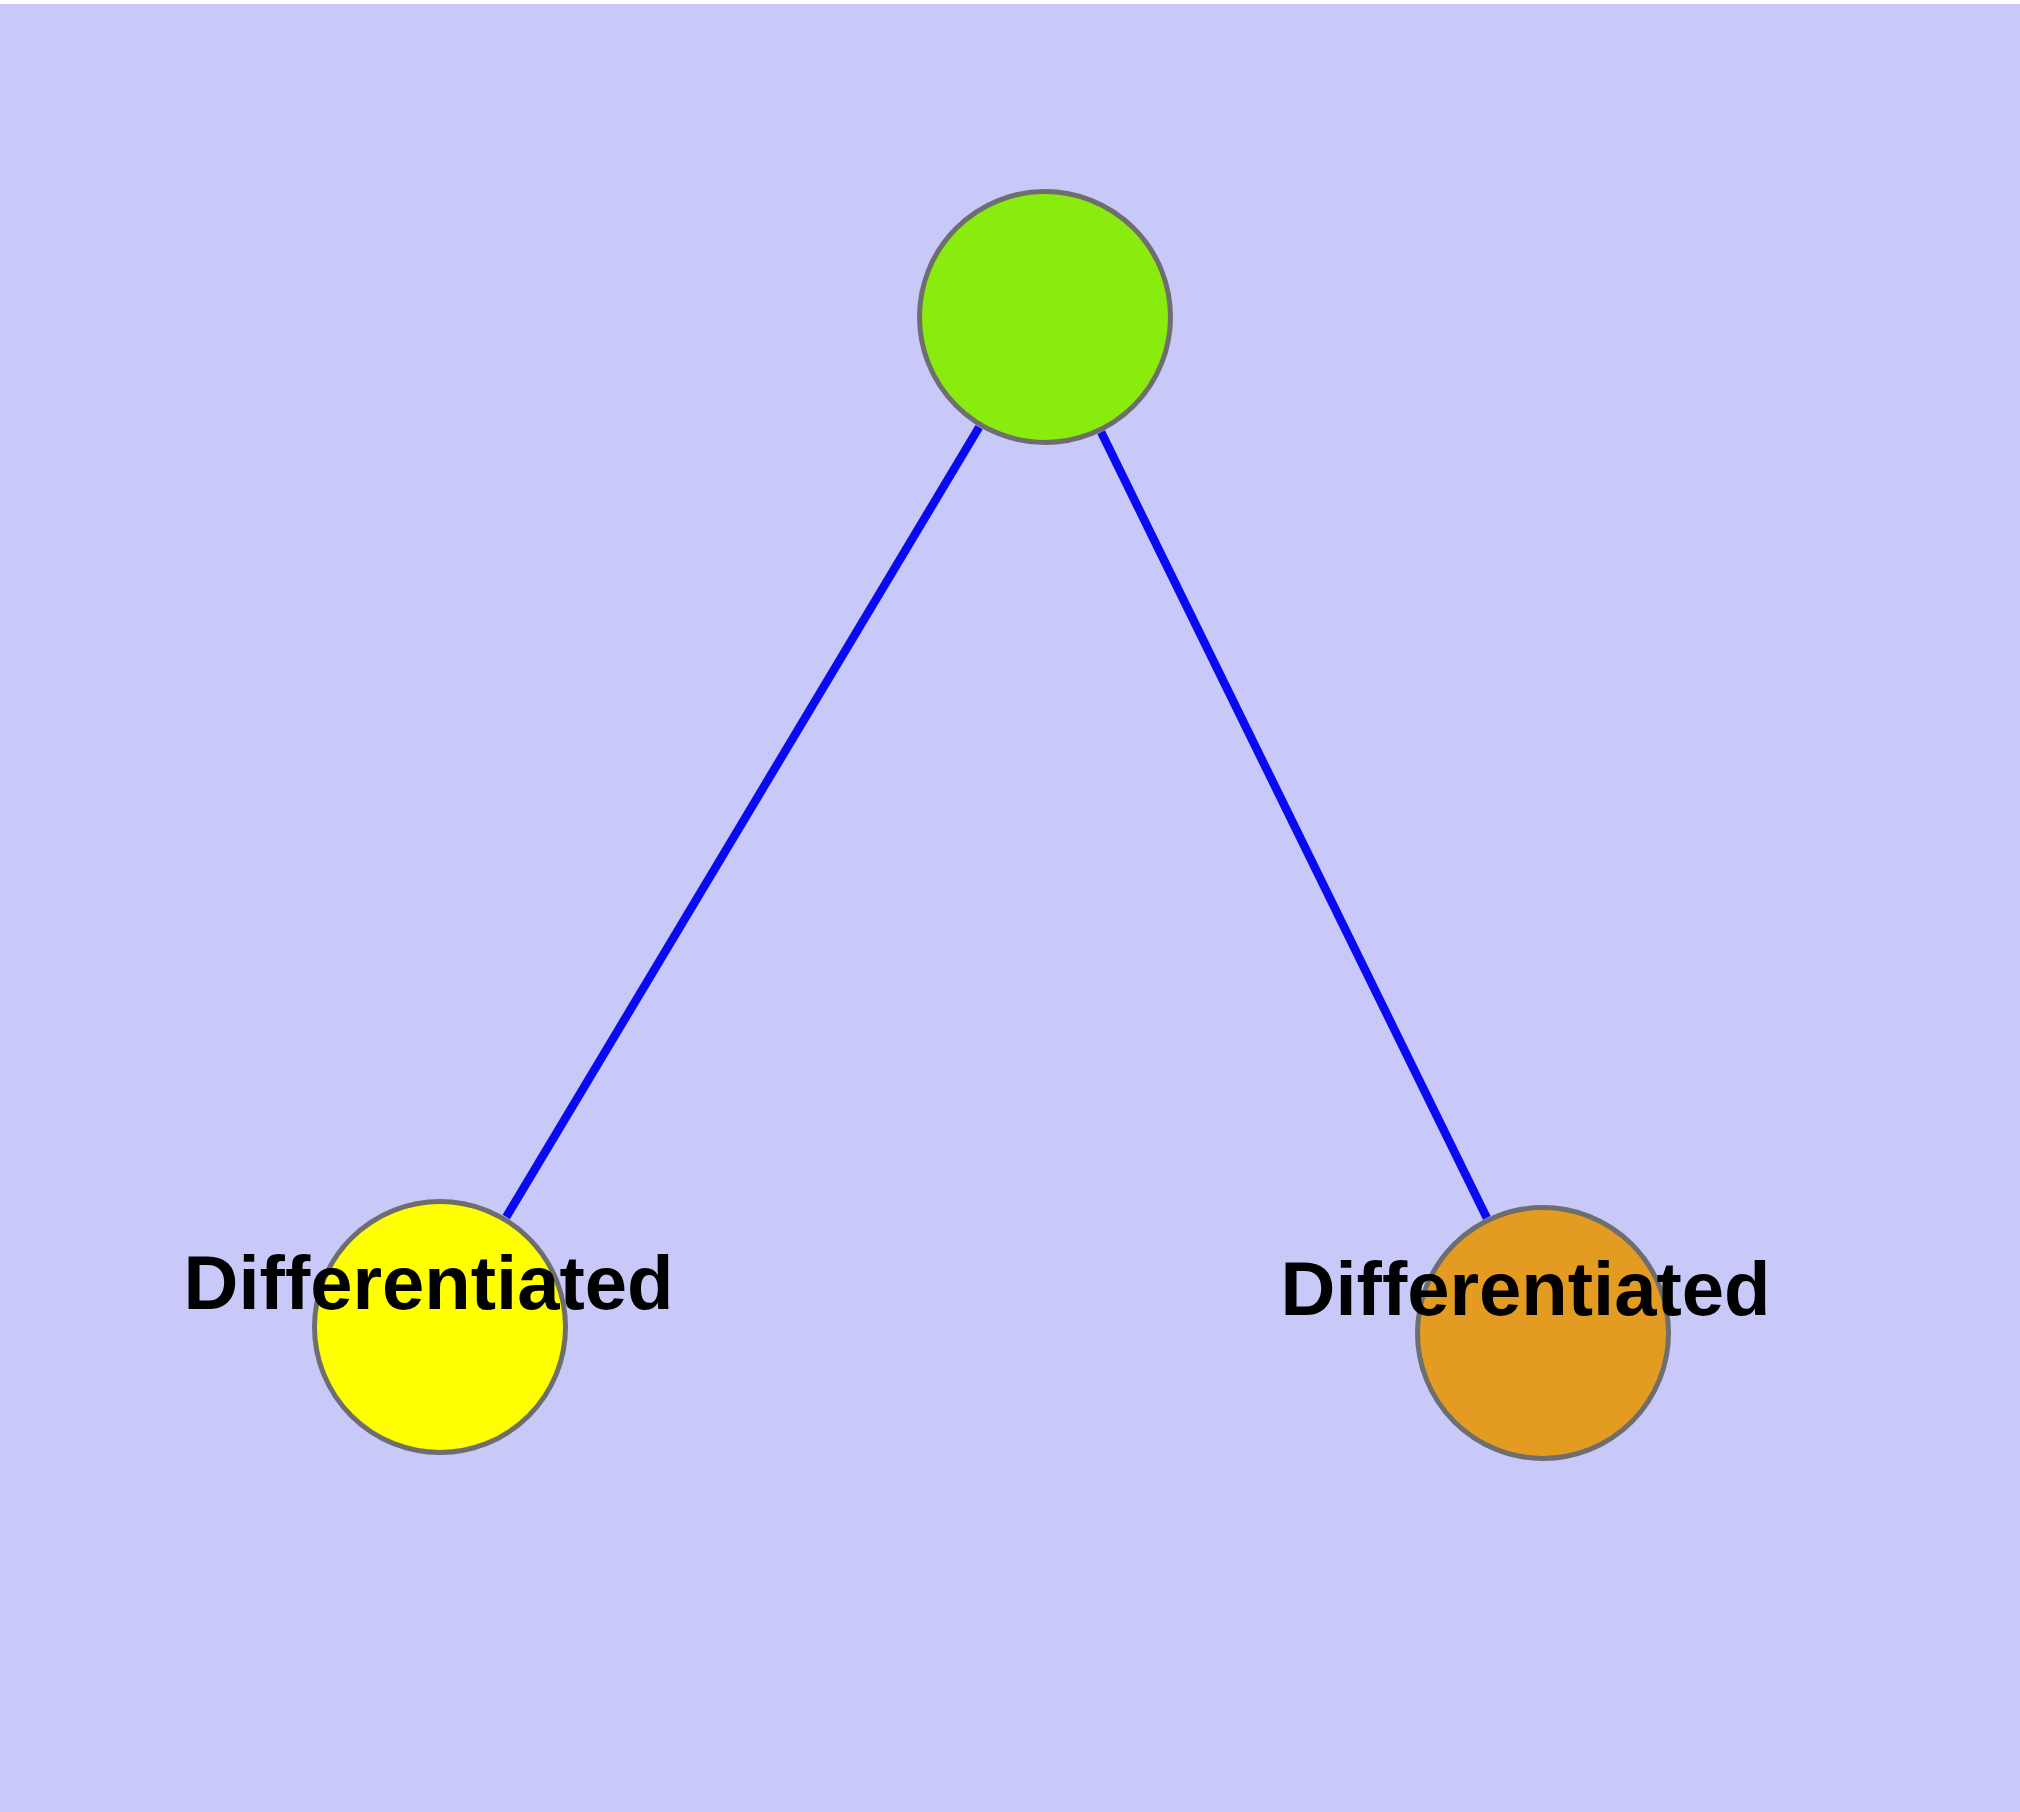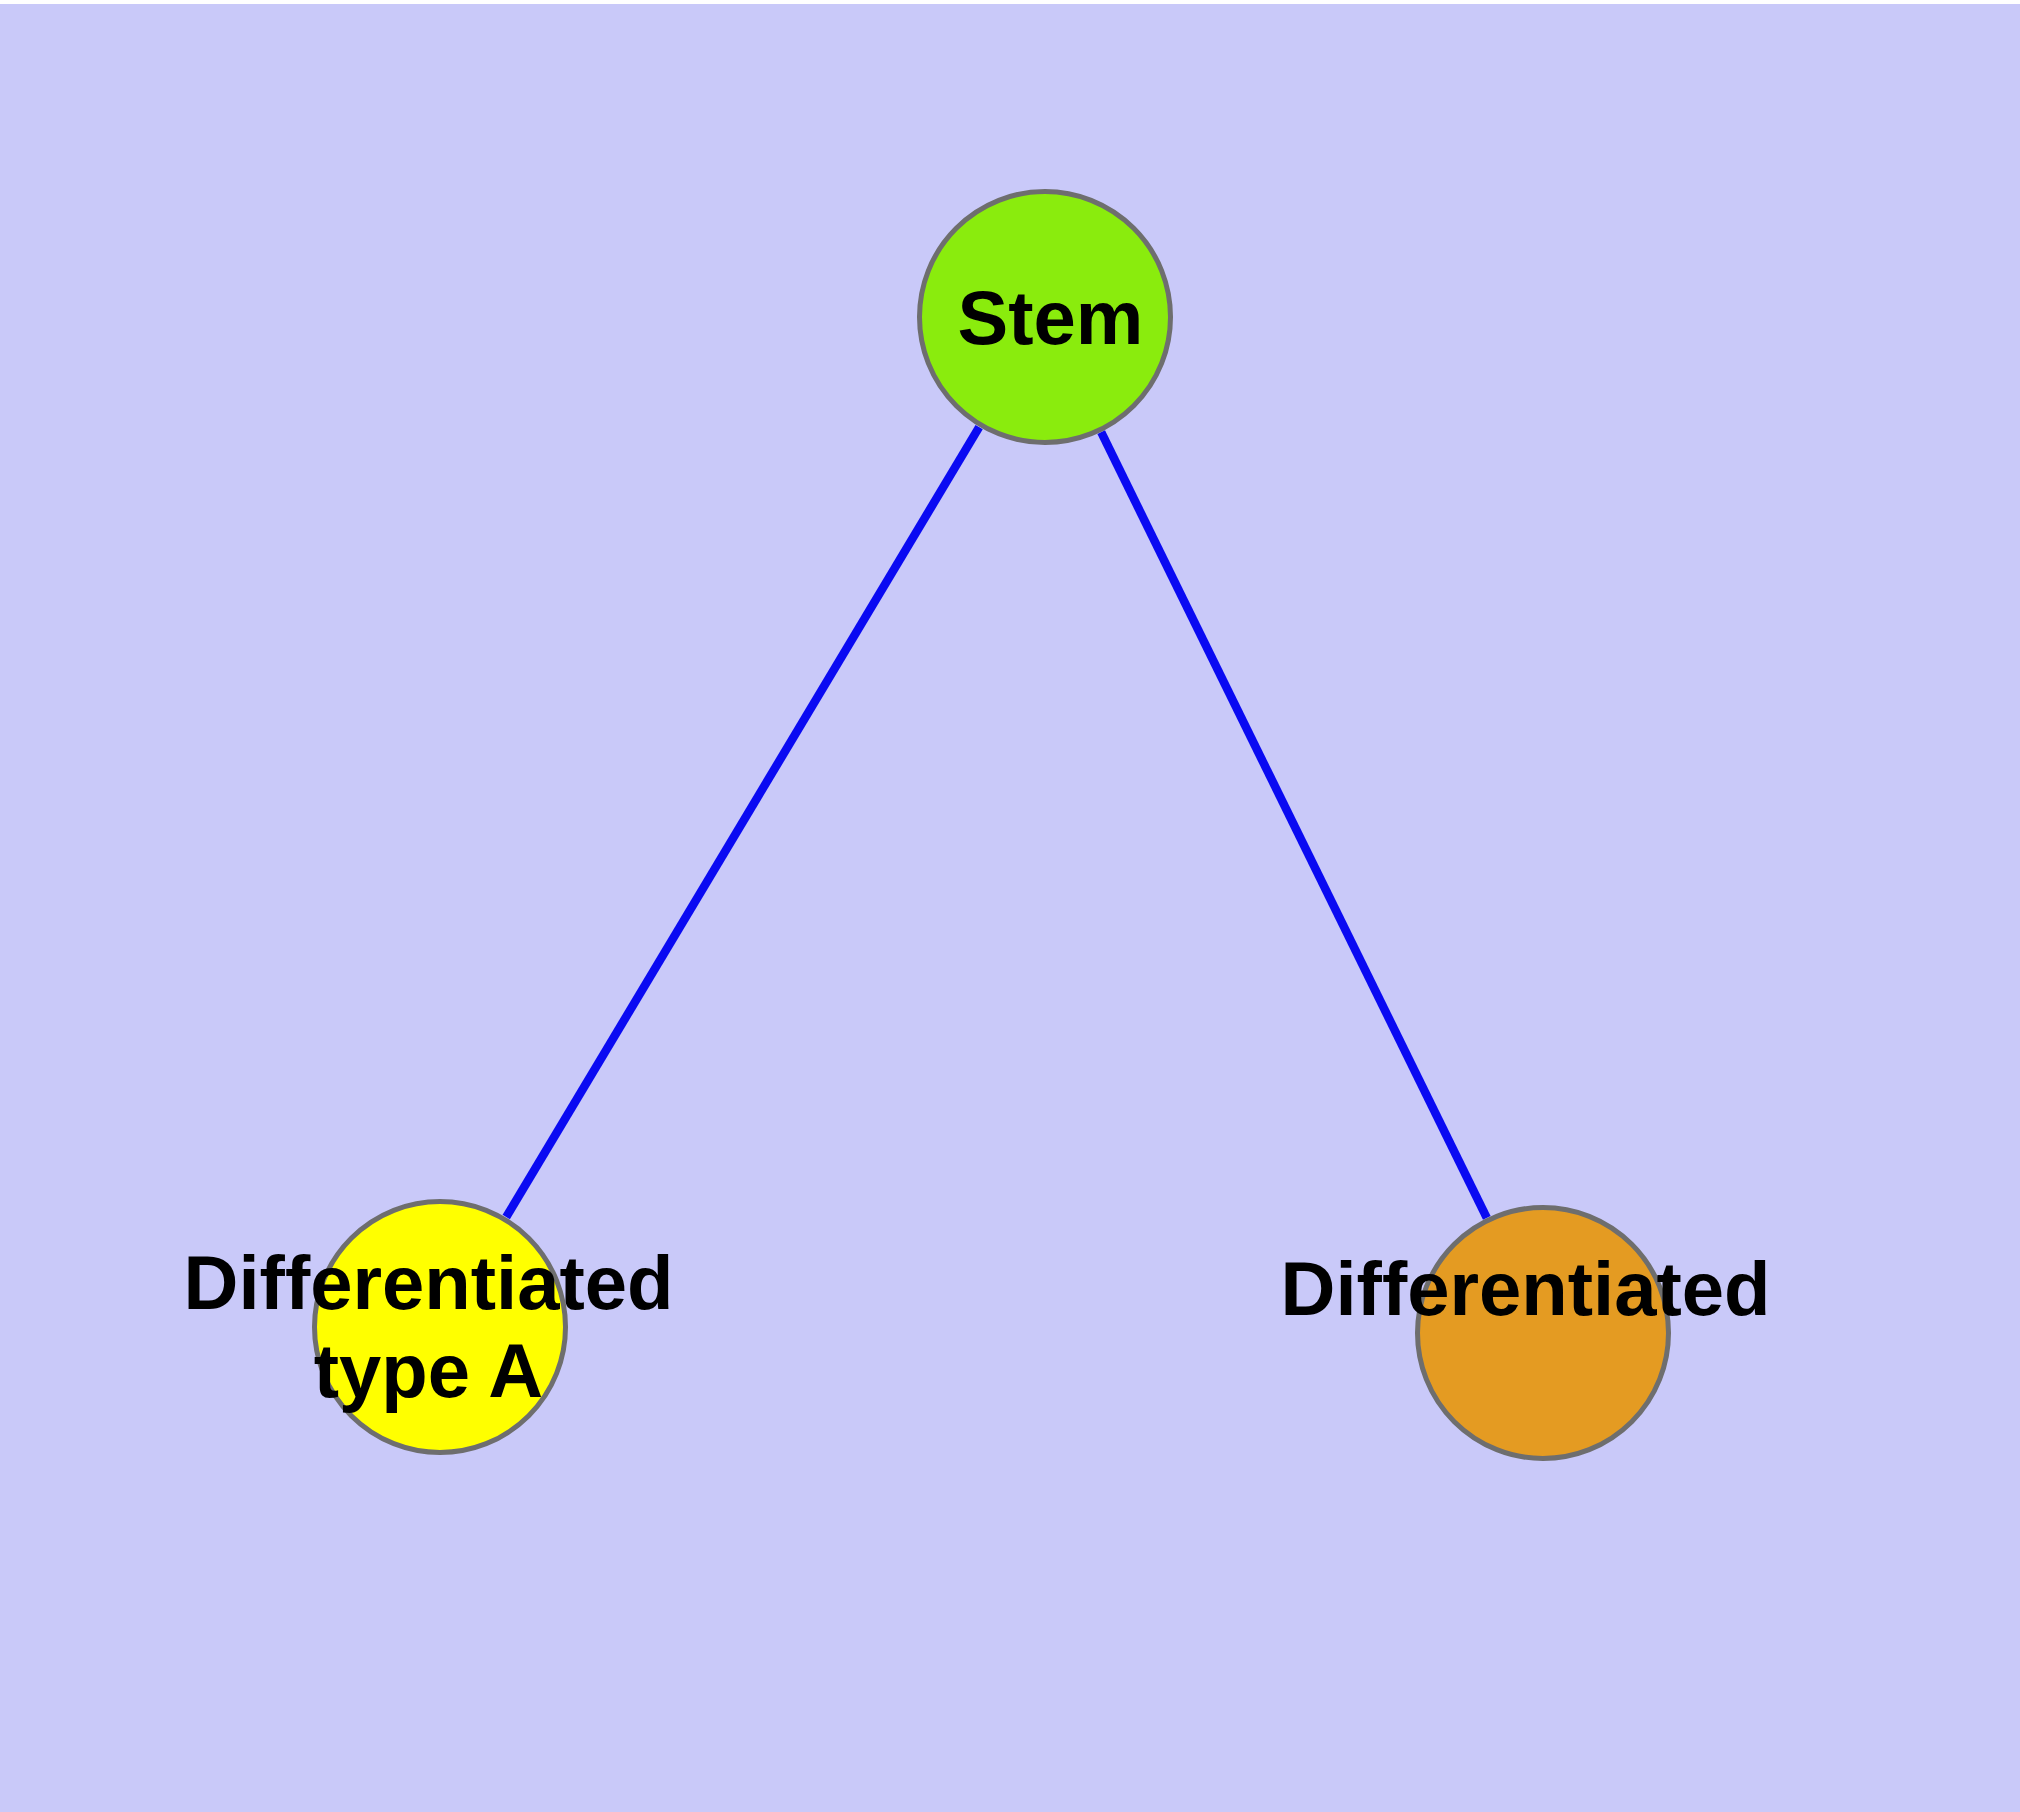--- a/index.html
+++ b/index.html
@@ -80,27 +80,23 @@
       <line x1="1155" y1="504" x2="597" y2="1436" style="stroke: rgb(10, 10, 242);"></line>
       <line x1="1299" y1="510" x2="1754" y2="1437" style="stroke: rgb(10, 10, 242);"></line>
     </svg>
 
     <div class="node node-stem" style="background-color: rgb(138, 236, 13); border-color: rgb(110, 110, 110);"></div>
 
     <div class="node node-type-a" style="background-color: rgb(255, 255, 0); border-color: rgb(110, 110, 110);"></div>
 
     <div class="node node-type-b" style="background-color: rgb(228, 155, 34); border-color: rgb(110, 110, 110);"></div>
 
-    <div class="node-label label-stem" style="color: rgb(0, 0, 0);">
-      <div>Stem</div>
-    </div>
 
     <div class="node-label label-type-a" style="color: rgb(0, 0, 0);">
       <div>Differentiated</div>
-      <div>type A</div>
     </div>
 
     <div class="node-label label-type-b" style="color: rgb(0, 0, 0);">
       <div>Differentiated</div>
     </div>
 
   </div>
 </div>
 
 

